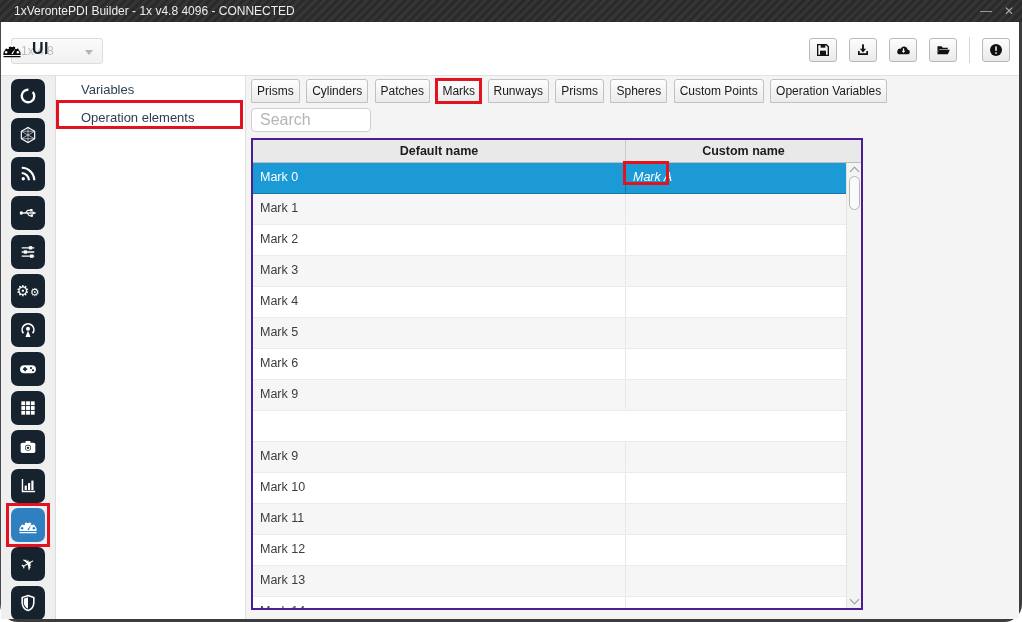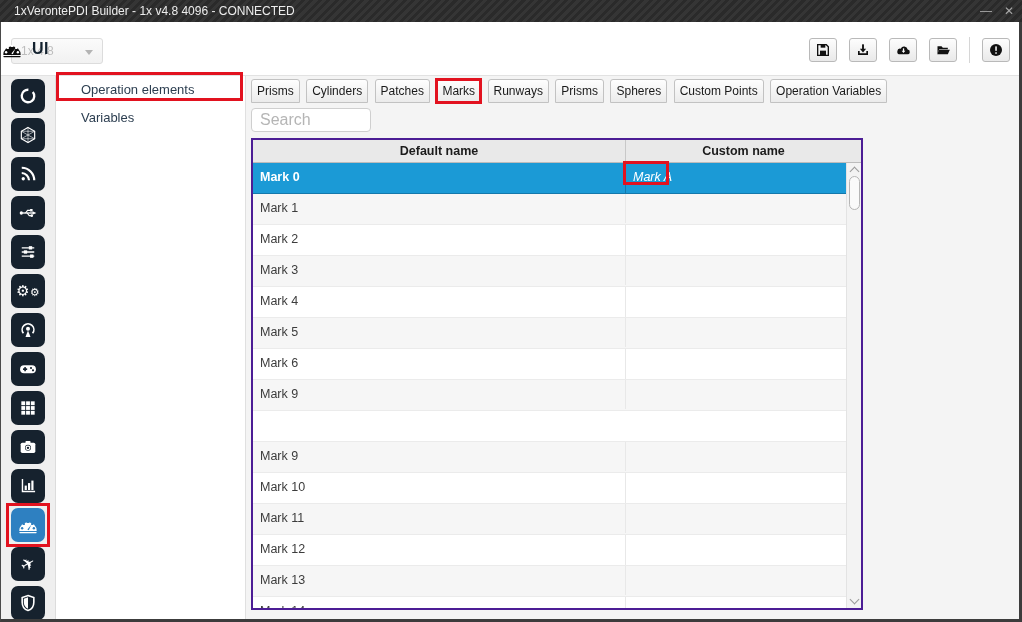--- a/index.html
+++ b/index.html
@@ -1,18 +1,18 @@
 <!DOCTYPE html>
 <html><head>
 <meta charset="utf-8">
 <style>
   * { margin:0; padding:0; box-sizing:border-box; }
   html,body { width:1022px; height:622px; overflow:hidden; font-family:"Liberation Sans", sans-serif; }
   .window { position:relative; width:1022px; height:622px; background:#fff;
-            border-left:1px solid #4a4a4a; border-right:3px solid #3c3c3c; border-bottom:3px solid #3c3c3c; }
+            border-left:1px solid #4a4a4a; border-right:3px solid #3c3c3c; border-bottom:3px solid #3c3c3c;border-radius:18px; }
 
   
   .titlebar { position:absolute; top:0; left:-1px; right:-3px; height:22px;
               background:repeating-linear-gradient(135deg,#353535 0 3px,#2a2a2a 3px 6px);
               color:#ececec; font-size:12px; line-height:22px; }
   .titlebar .title { position:absolute; left:14px; top:0; }
   .win-controls { position:absolute; right:8px; top:0; height:22px; display:flex; gap:12px; align-items:center; }
   .win-btn { color:#a8a8a8; font-size:12px; line-height:22px; cursor:default; }
 
   
@@ -59,21 +59,21 @@
   .dtable { position:absolute; left:5px; top:62px; width:612px; height:472px; border:2px solid #4c1d95; background:#fff; overflow:hidden; }
   .thead { display:flex; height:23px; background:#e9e9e9; border-bottom:1px solid #bcbcbc; font-weight:bold; font-size:12.5px; color:#1c1c1c; }
   .th1 { width:373px; text-align:center; line-height:22px; border-right:1px solid #c8c8c8; }
   .th2 { flex:1; text-align:center; line-height:22px; }
   .tr { display:flex; height:31px; border-bottom:1px solid #ebebeb; font-size:12.5px; color:#3c3c3c; background:#fff; cursor:pointer; }
   .tr.alt { background:#f6f6f6;flex-direction:column; }
   .td1 { width:373px; padding-left:7px; line-height:29px; border-right:1px solid #e8e8e8;
          white-space:nowrap; overflow:hidden; }
   .td2 { flex:1; padding-left:7px; line-height:29px; position:relative; white-space:nowrap;font-style:italic; }
   .tr.selected { background:#1b9ad6; color:#fff; border-bottom-color:#1478ab; }
-  .tr.selected .td1 { border-right-color:#1478ab;font-weight:bold; }
+  .tr.selected .td1 { border-right-color:#1478ab; }
 
   
   .vscroll { position:absolute; top:23px; right:0; bottom:0; width:15px; background:#f3f3f3; border-left:1px solid #e3e3e3; }
   .vs-arrow { position:absolute; left:4px; width:7px; height:7px; cursor:pointer; }
   .vs-up   { top:5px;    border-left:1.5px solid #9a9a9a; border-top:1.5px solid #9a9a9a; transform:rotate(45deg); }
   .vs-down { bottom:5px; border-right:1.5px solid #9a9a9a; border-bottom:1.5px solid #9a9a9a; transform:rotate(45deg); }
   .vs-thumb { position:absolute; top:13px; left:2px; width:11px; height:34px; background:#fafafa;
               border:1px solid #b5b5b5; border-radius:6px; cursor:pointer; }
 
   
@@ -256,25 +256,25 @@
       <div class="tile">
         <svg width="20" height="20" viewBox="0 0 24 24">
           <path d="M12 3 L19 5.5 V11 C19 16 16.2 19.6 12 21 C7.8 19.6 5 16 5 11 V5.5 Z" fill="none" stroke="#fff" stroke-width="1.9"></path>
           <path d="M12 5.2 V18.9 C8.9 17.6 7 14.8 7 11 V6.9 Z" fill="#fff"></path>
         </svg>
       </div>
     </div>
 
     <div class="navpanel">
       <div class="nav-item">
+        <span>Variables</span>
+      </div>
+      <div class="nav-item">
         <span>Operation elements</span>
         <div class="ann" style="top:-4px; bottom:3px; left:0; right:2px;"></div>
-      </div>
-      <div class="nav-item">
-        <span>Variables</span>
       </div>
     </div>
 
     <div class="mainpanel">
       <div class="tabstrip">
         <span class="tab">Prisms</span>
         <span class="tab">Cylinders</span>
         <span class="tab">Patches</span>
         <span class="tab"><span>Marks</span><span class="ann" style="inset:-2px;"></span></span>
         <span class="tab">Runways</span>

